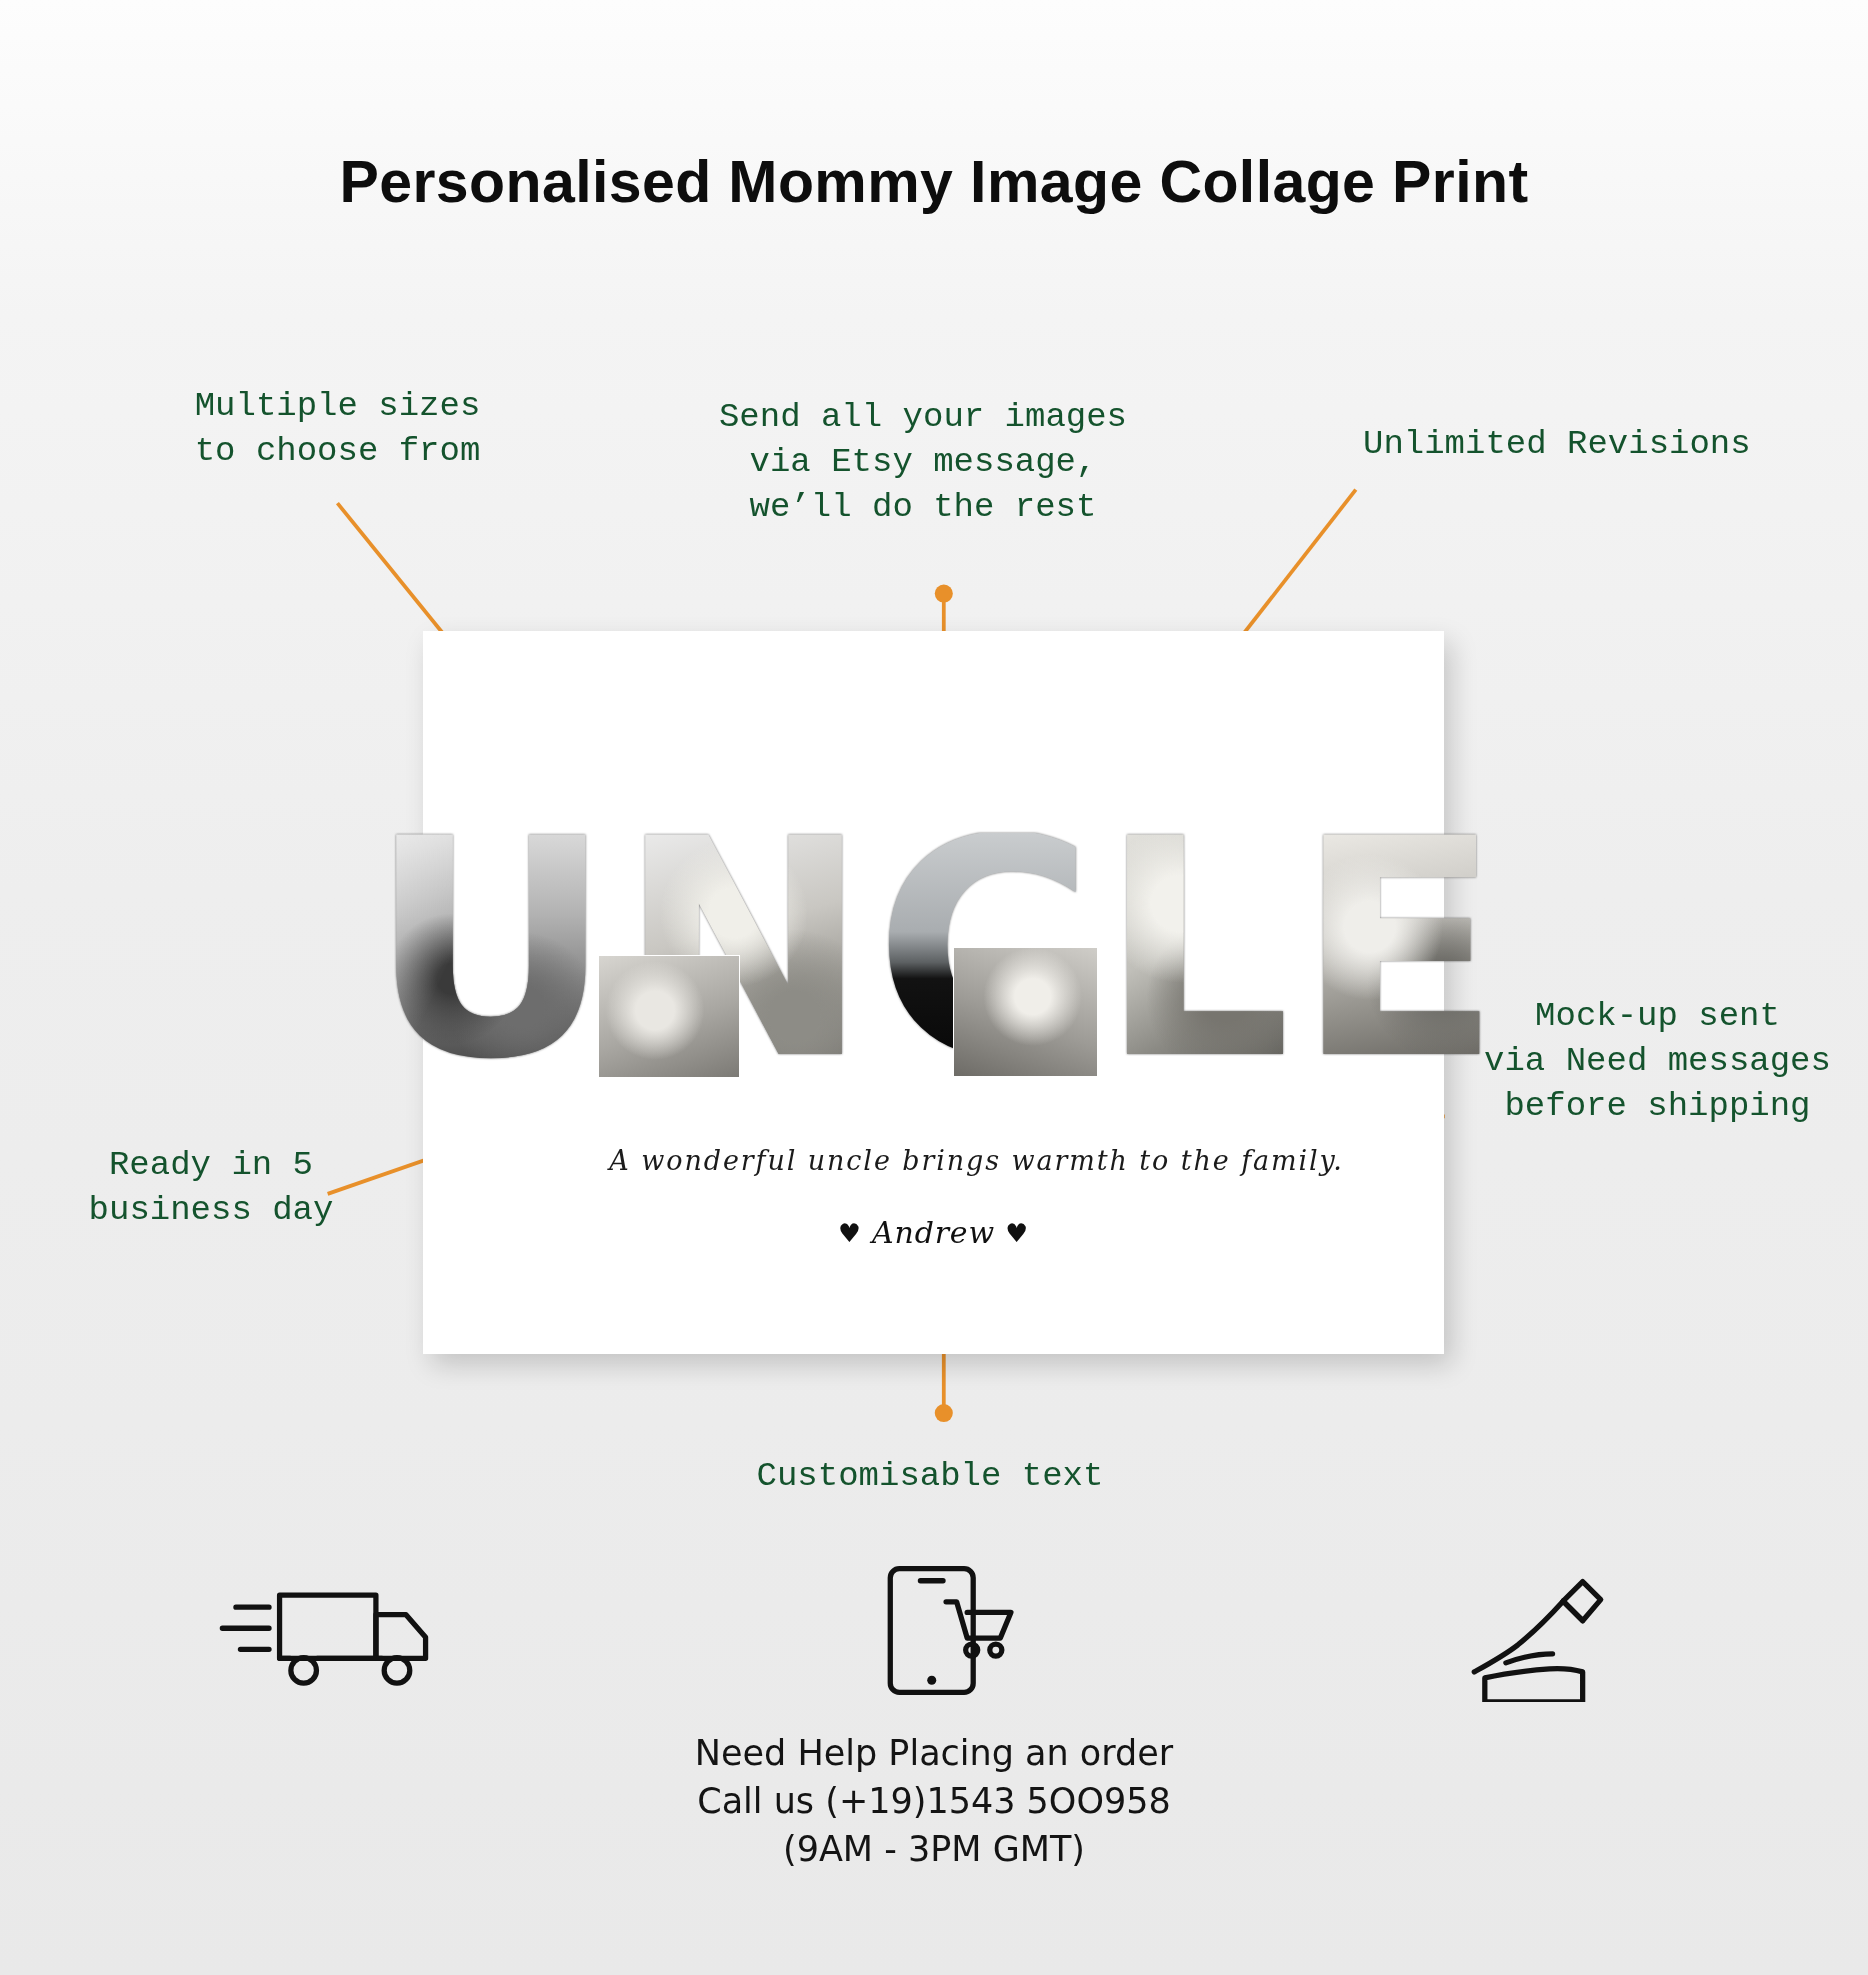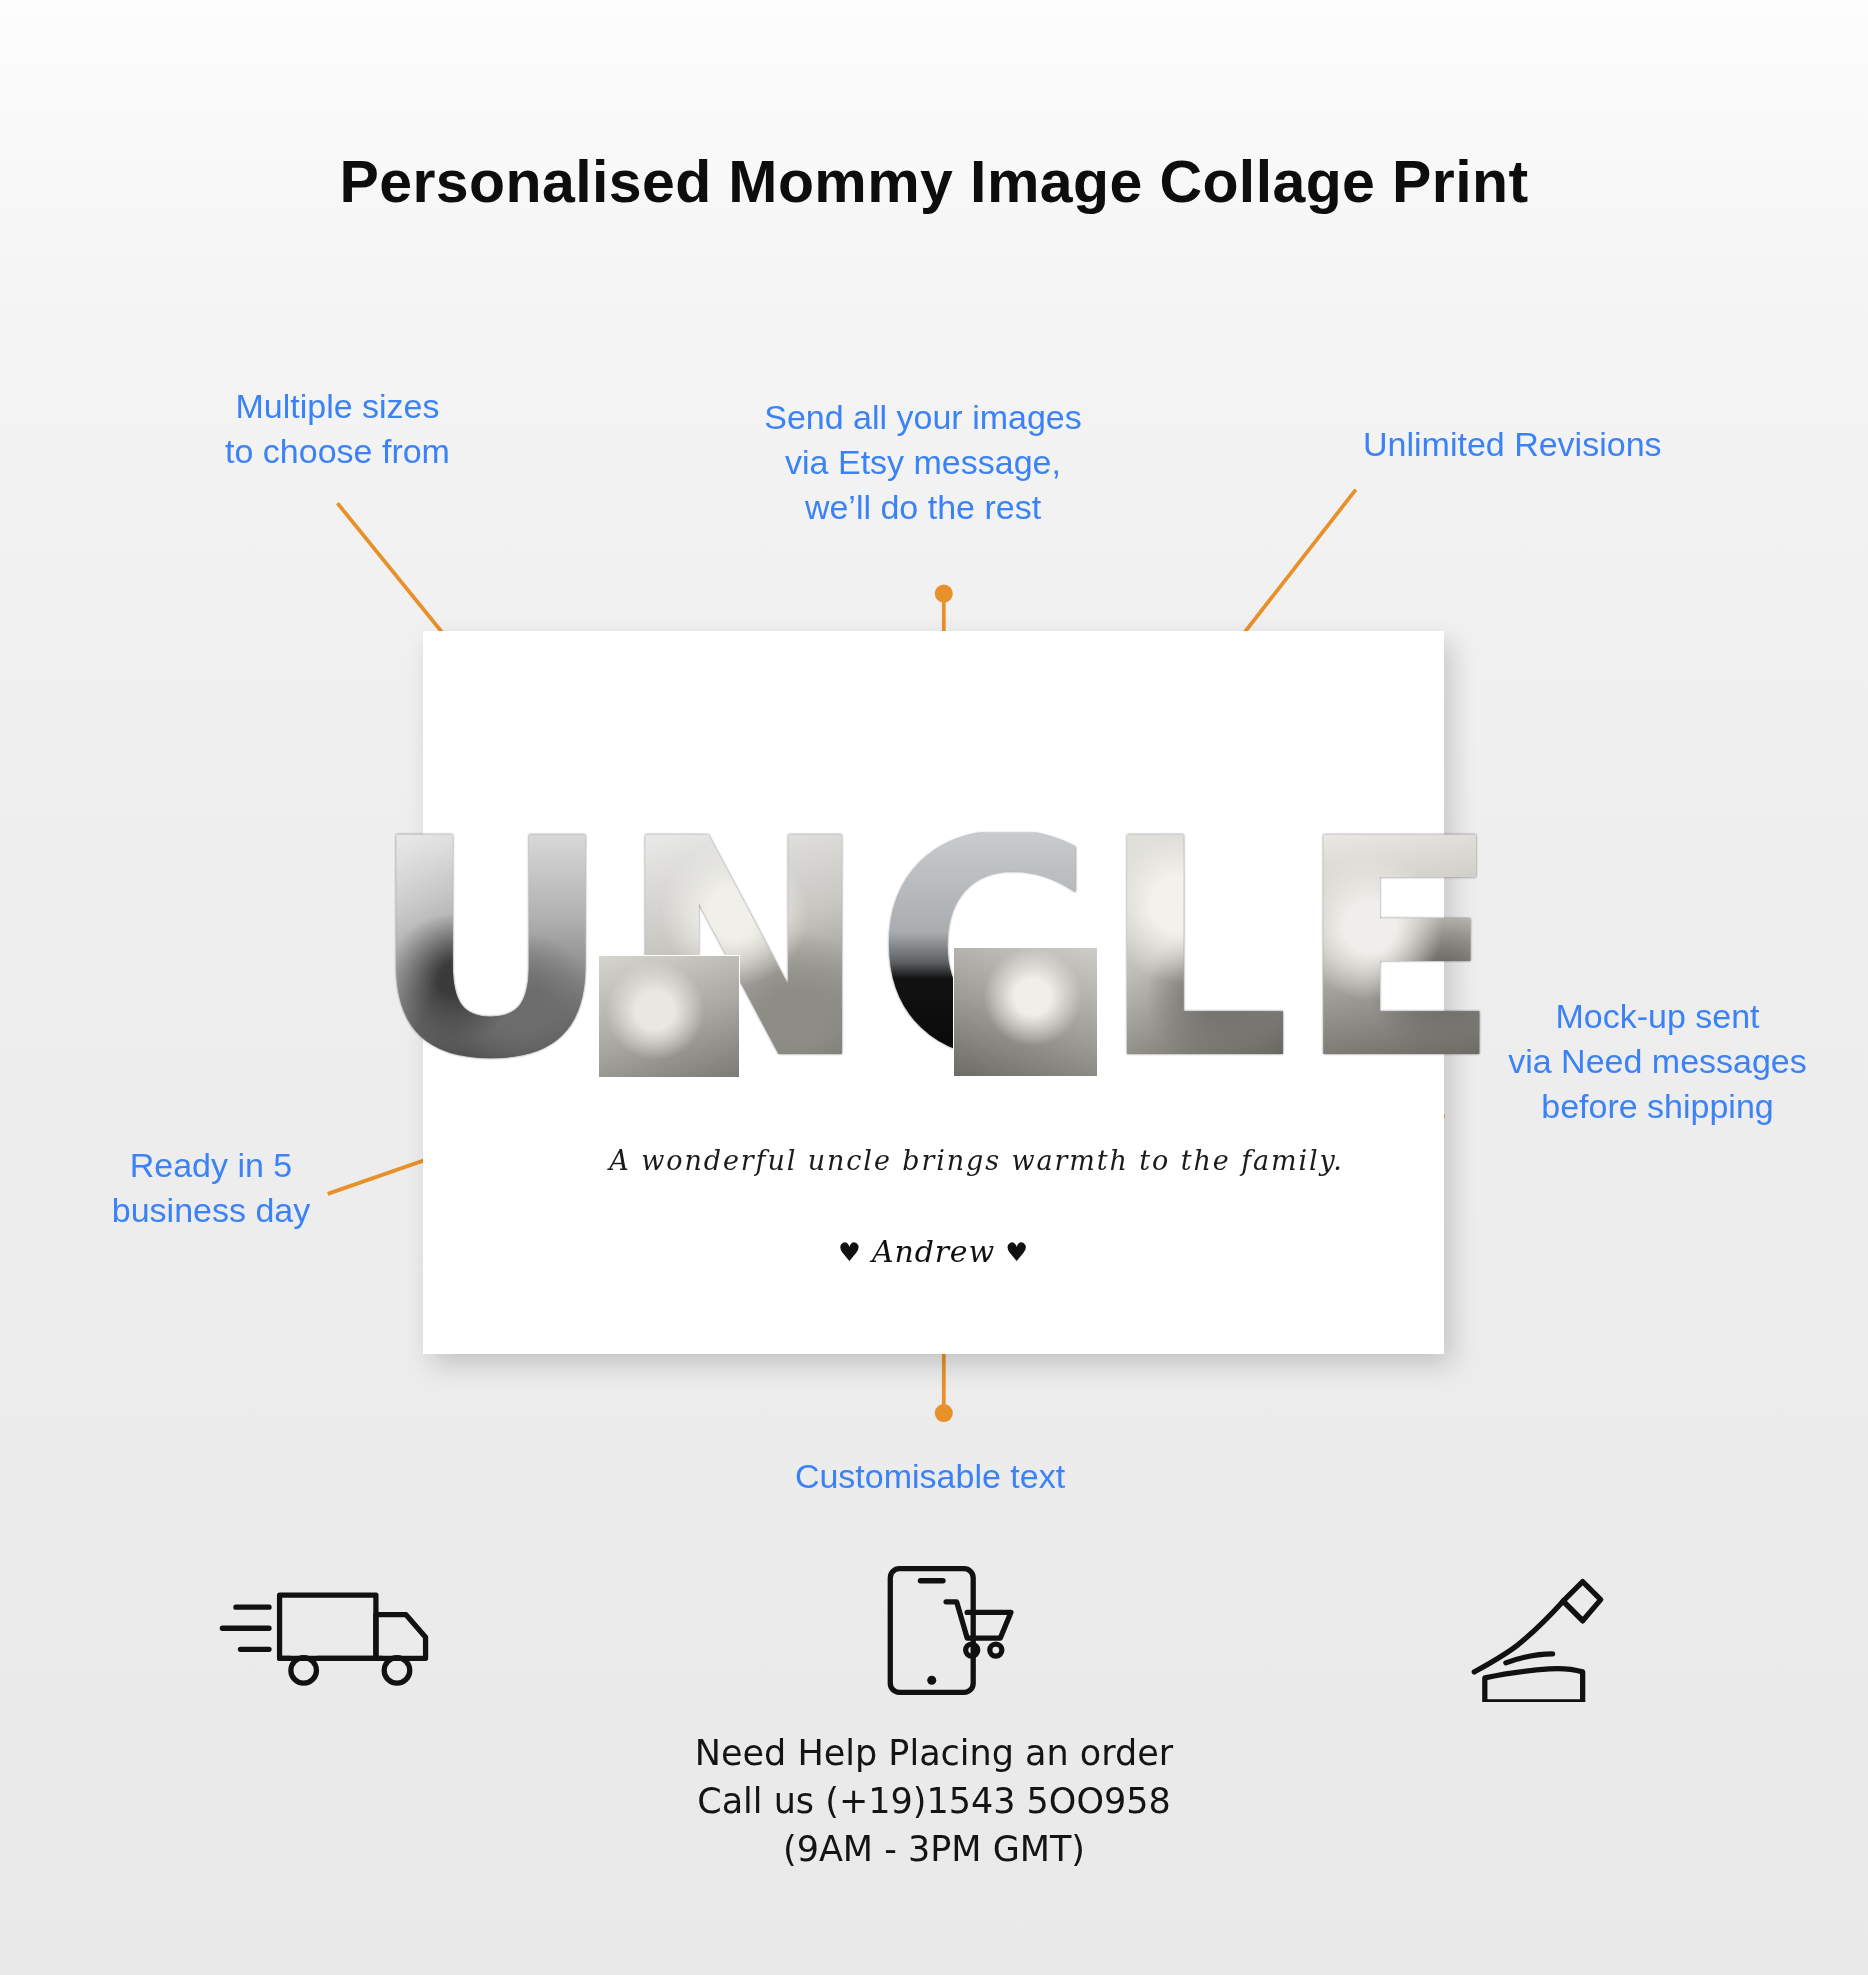--- a/index.html
+++ b/index.html
@@ -28,22 +28,22 @@
     letter-spacing: 0.4px;
     color: #0d0d0d;
     font-family: Liberation Sans, sans-serif;
   }
 
   
   .callout {
     position: absolute;
     font-size: 34px;
     line-height: 1.32;
-    color: #3b82f6;
-    font-family: Liberation Sans, sans-serif;
+    color: #14532d;
+    font-family: Liberation Mono, monospace;
     white-space: pre-line;
   }
   .c-sizes      { left: 172px;  top: 384px;  width: 331px; text-align: center; }
   .c-send       { left: 682px;  top: 395px;  width: 482px; text-align: center; }
   .c-revisions  { left: 1363px; top: 422px;  width: 452px; text-align: left; }
   .c-mockup     { left: 1454px; top: 994px; width: 407px; text-align: center; }
   .c-ready      { left: 53px;   top: 1143px; width: 316px; text-align: center; }
   .c-custom     { left: 719px;  top: 1454px; width: 422px; text-align: center; }
 
   
@@ -149,21 +149,21 @@
     font-family: "DejaVu Serif", serif;
     font-style: italic;
     font-size: 27px;
     letter-spacing: 1.9px;
     color: #1b1b1b;
     padding-left: 43px;
   }
   .signature {
     position: absolute;
     left: 0;
-    top: 603px;
+    top: 584px;
     width: 1021px;
     text-align: center;
     font-family: "DejaVu Serif", serif;
     font-style: italic;
     font-size: 30px;
     color: #101010;
     letter-spacing: 0.8px;
   }
   .heart { font-style: normal; font-size: 25.6px; vertical-align: 1.5px; }
 

